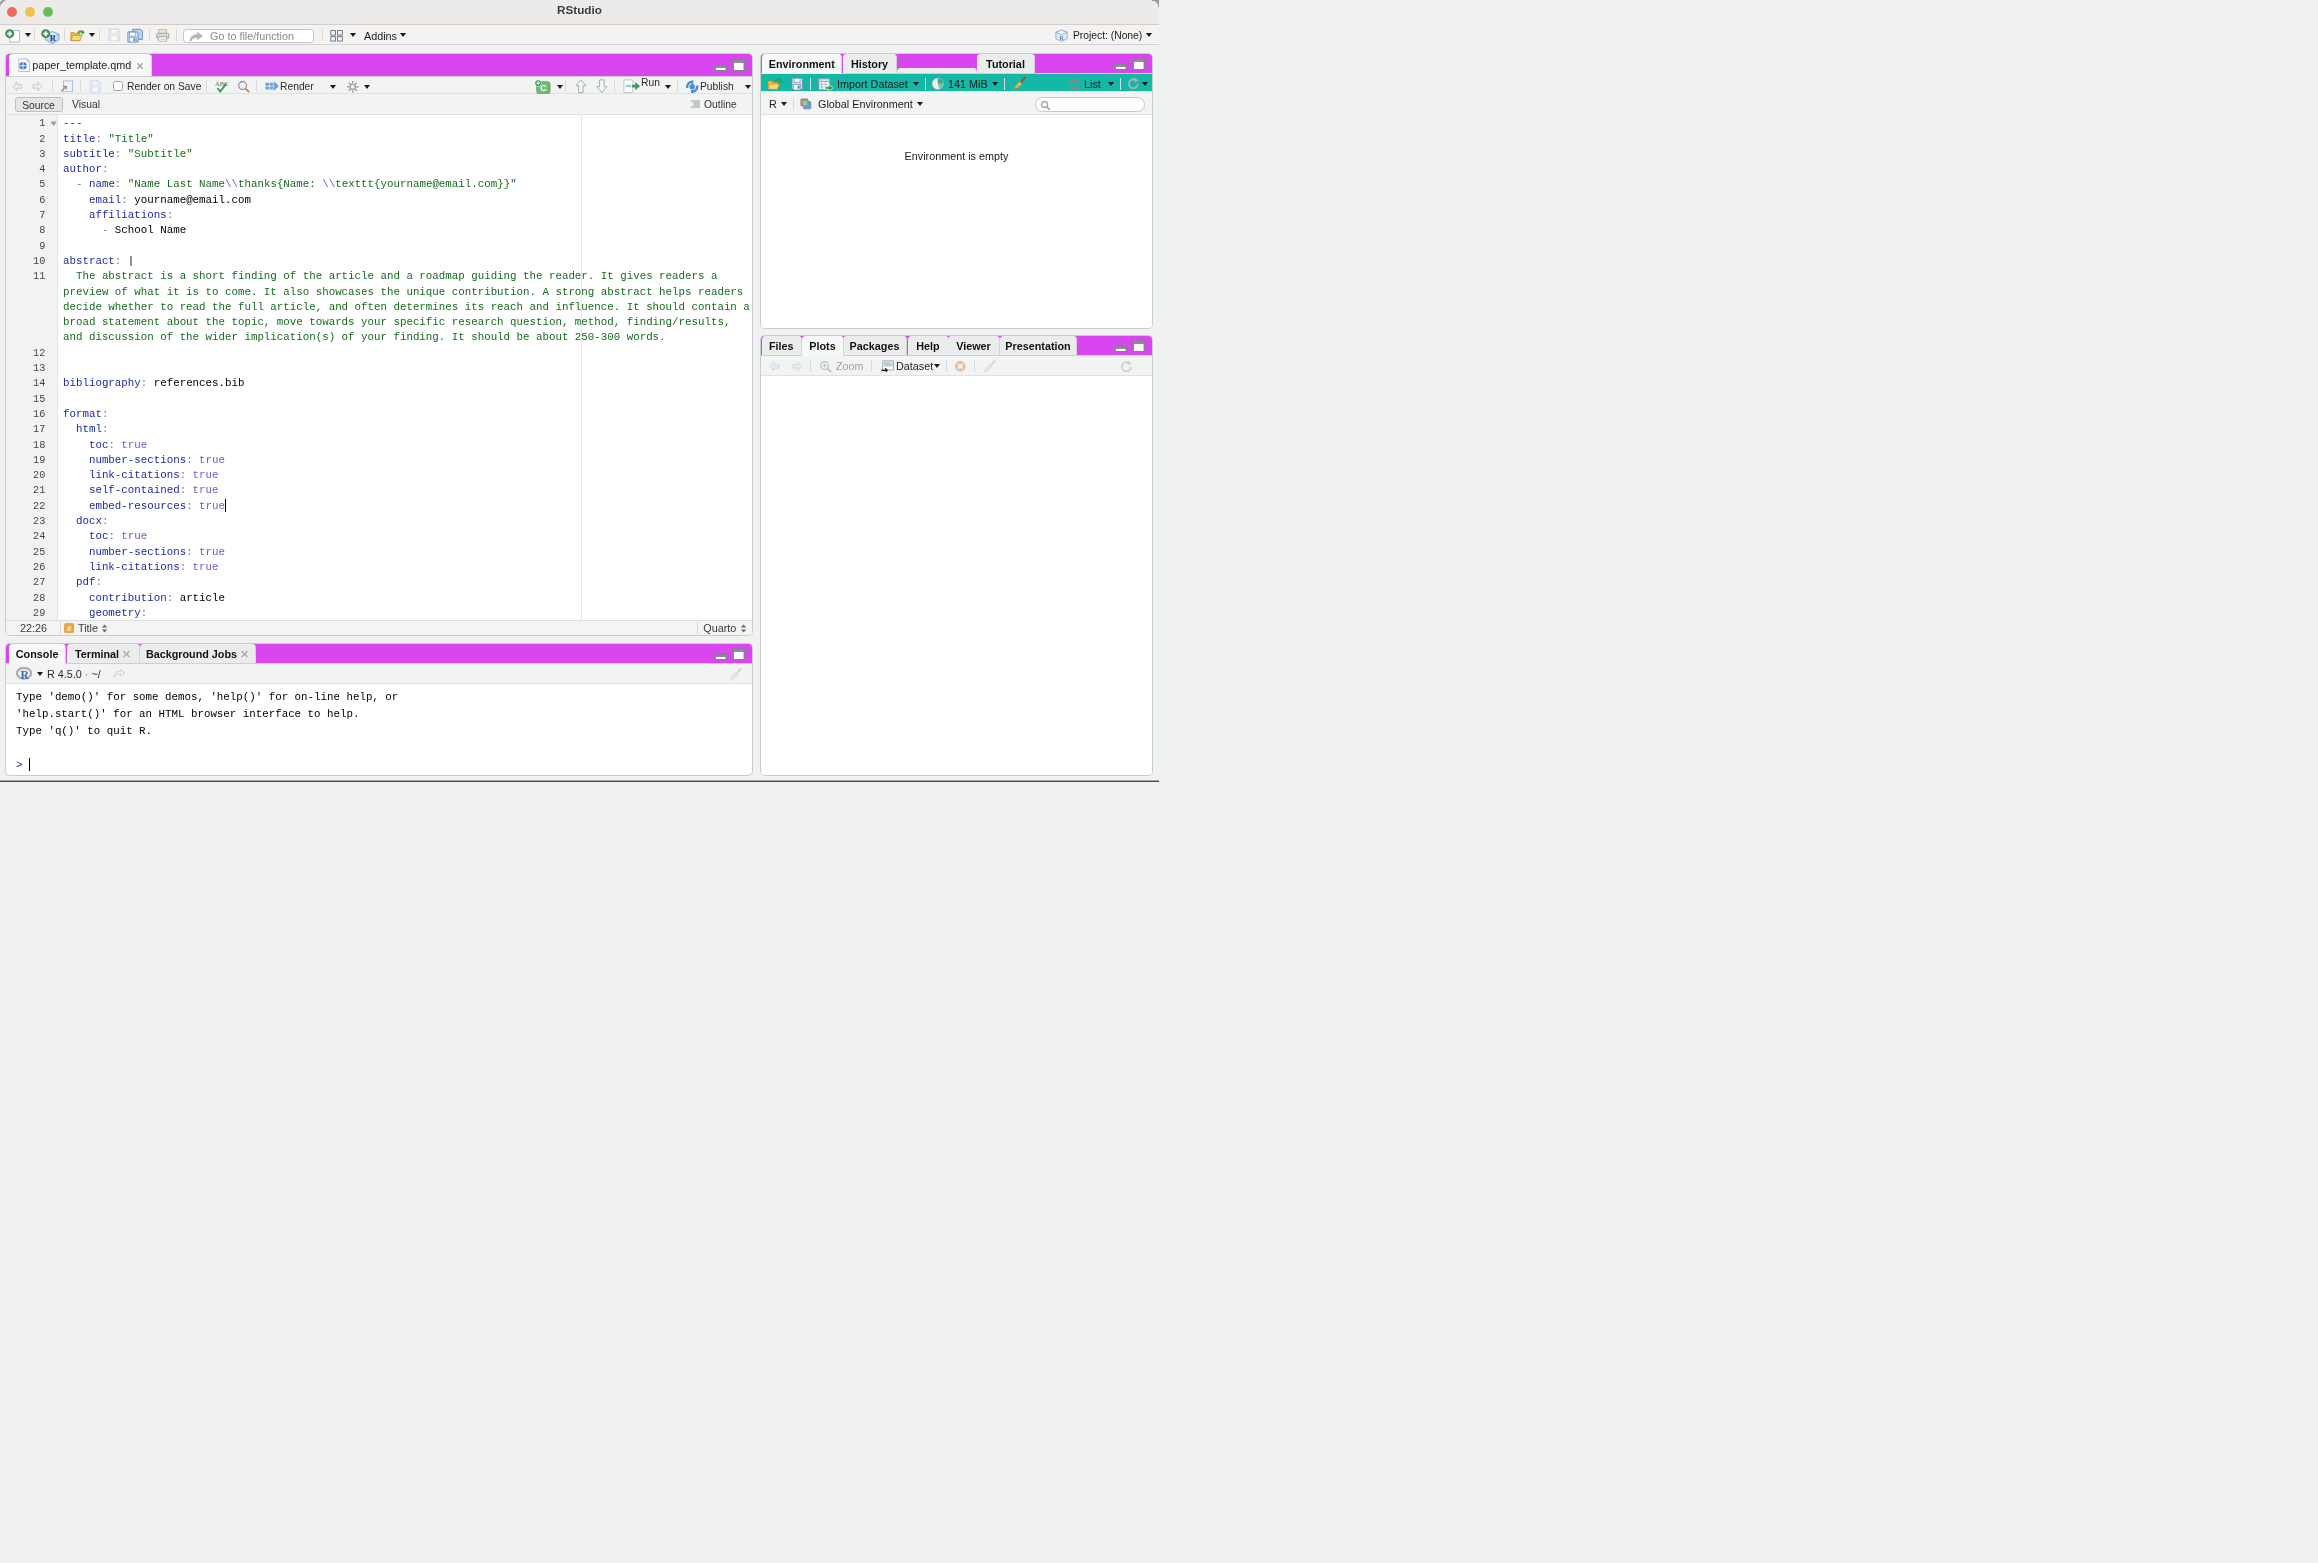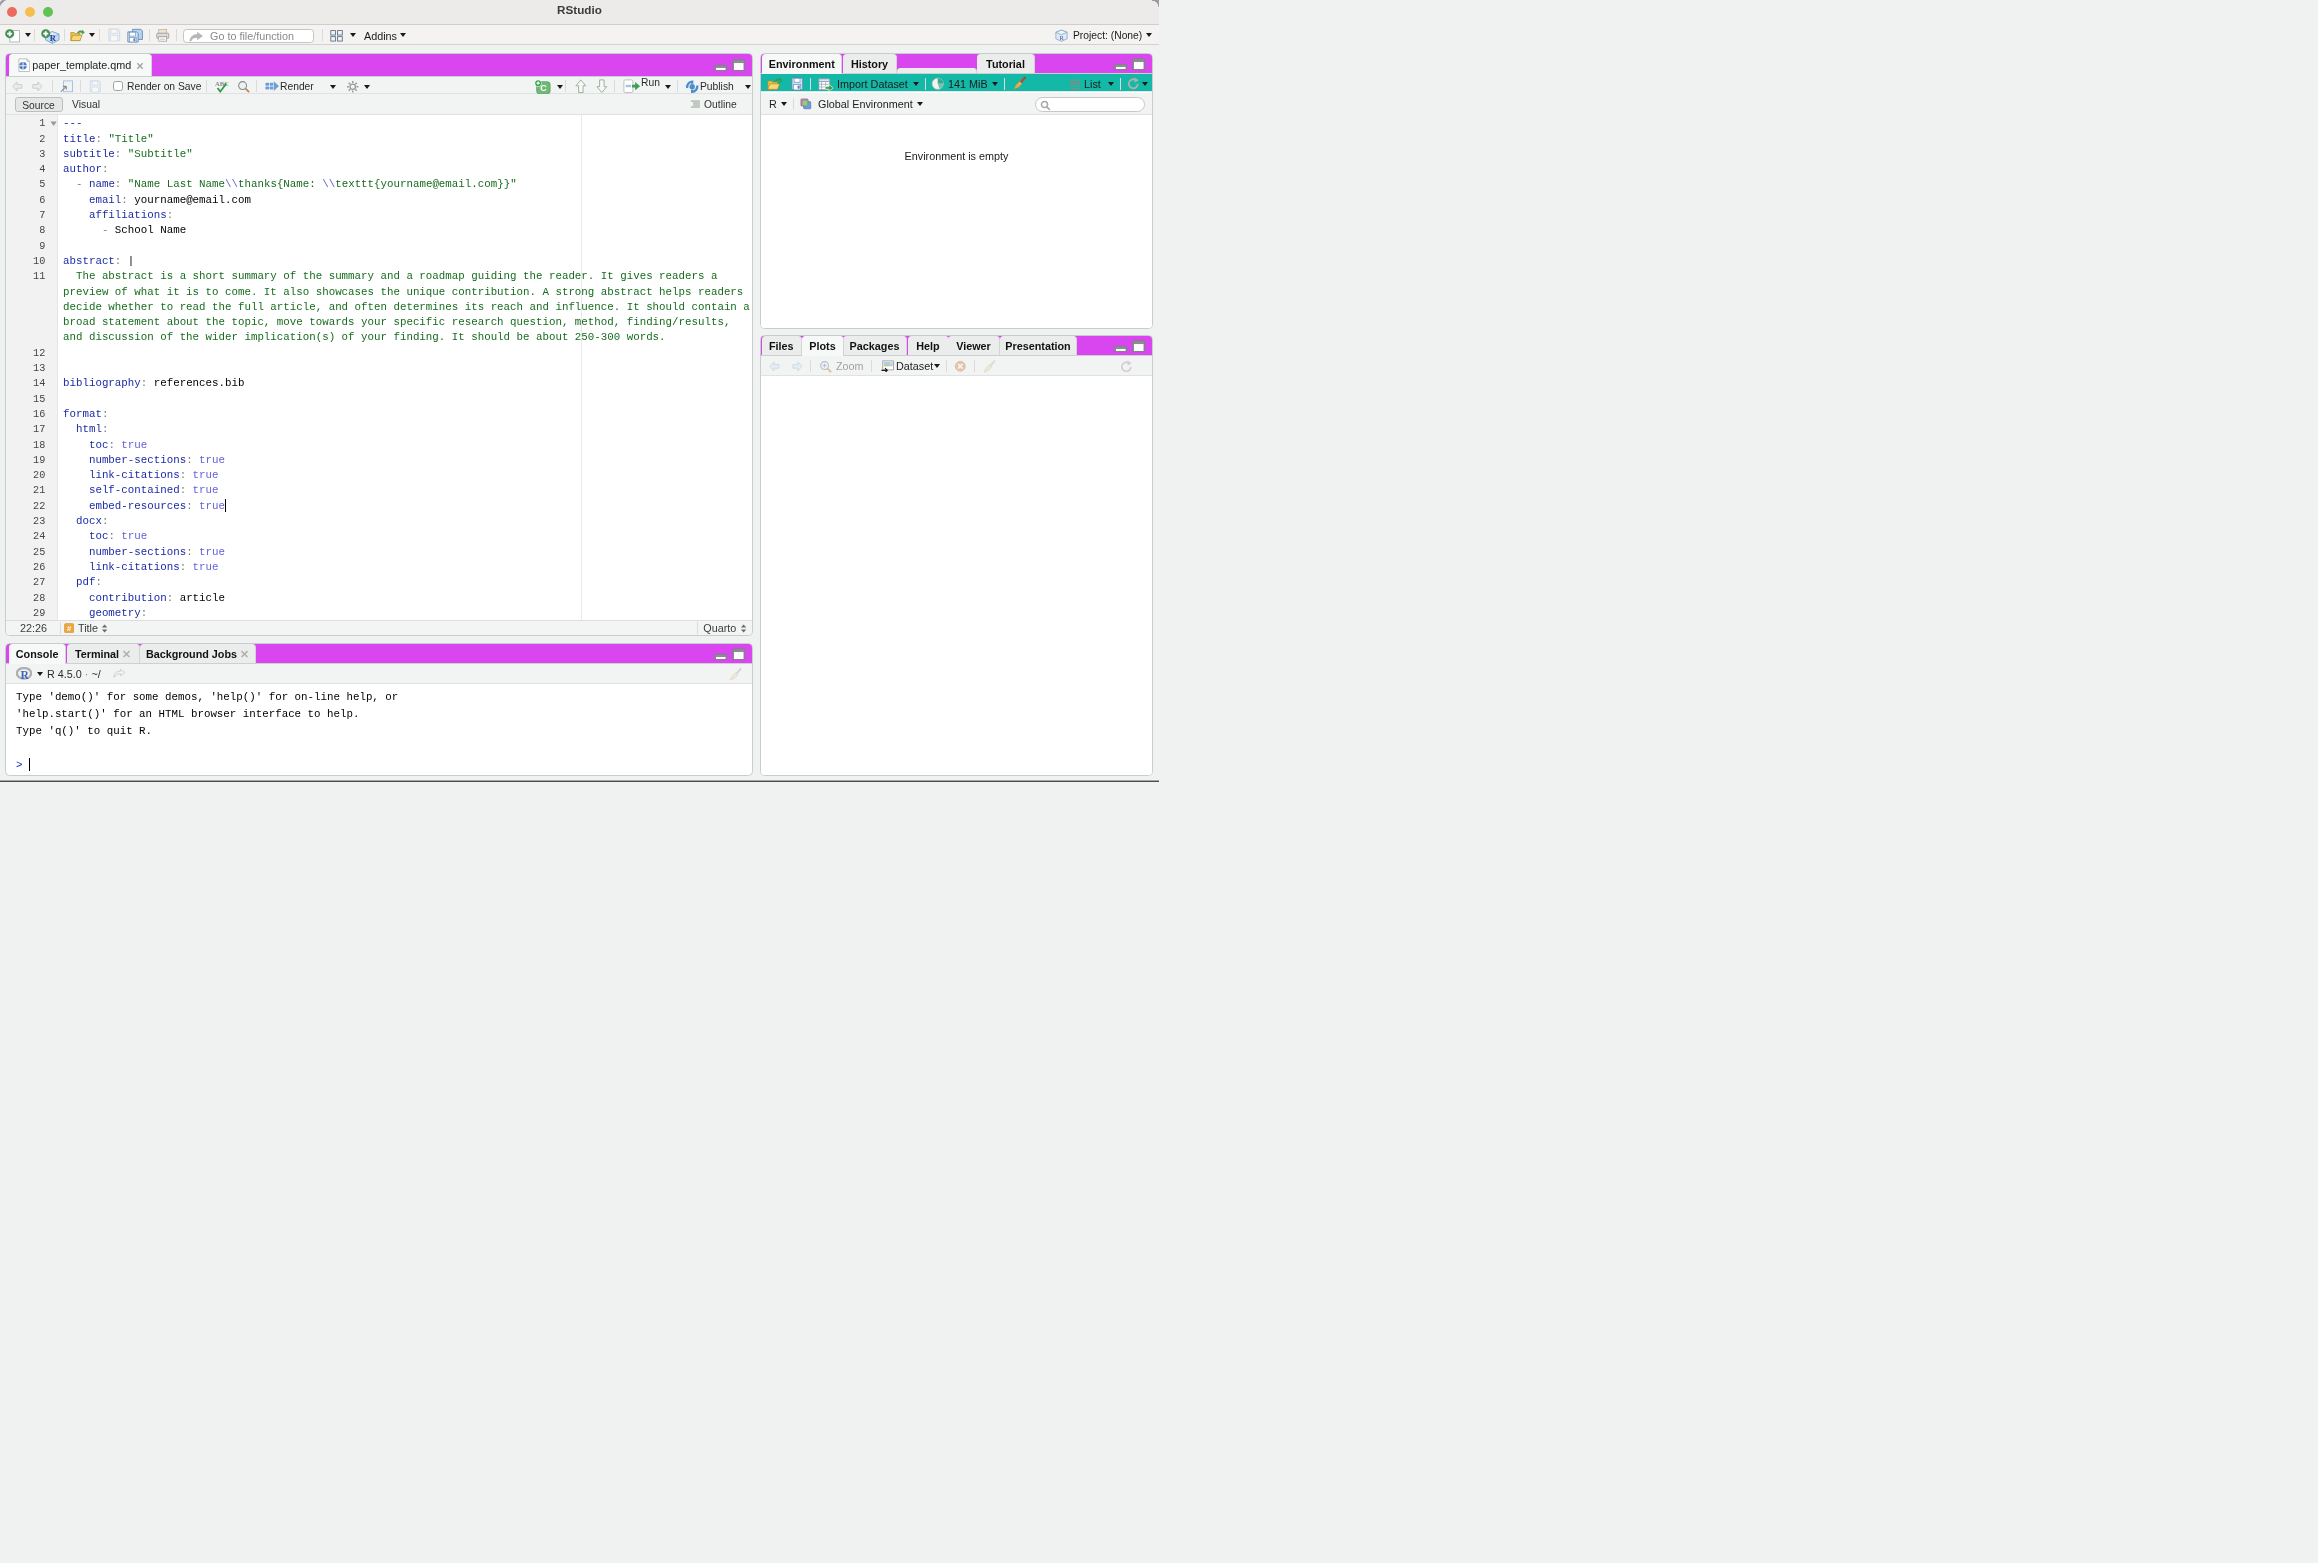--- a/index.html
+++ b/index.html
@@ -310,21 +310,21 @@
         <pre><span class="k">---</span>
 <span class="k">title</span><span class="p">:</span> <span class="s">"Title"</span>
 <span class="k">subtitle</span><span class="p">:</span> <span class="s">"Subtitle"</span>
 <span class="k">author</span><span class="p">:</span>
   <span class="p">-</span> <span class="k">name</span><span class="p">:</span> <span class="s">"Name Last Name</span><span class="e">\\</span><span class="s">thanks{Name: </span><span class="e">\\</span><span class="s">texttt{yourname@email.com}}"</span>
     <span class="k">email</span><span class="p">:</span> yourname@email.com
     <span class="k">affiliations</span><span class="p">:</span>
       <span class="p">-</span> School Name
 
 <span class="k">abstract</span><span class="p">:</span> |
-<span class="s">  The abstract is a short summary of the summary and a roadmap guiding the reader. It gives readers a</span>
+<span class="s">  The abstract is a short finding of the article and a roadmap guiding the reader. It gives readers a</span>
 <span class="s">preview of what it is to come. It also showcases the unique contribution. A strong abstract helps readers</span>
 <span class="s">decide whether to read the full article, and often determines its reach and influence. It should contain a</span>
 <span class="s">broad statement about the topic, move towards your specific research question, method, finding/results,</span>
 <span class="s">and discussion of the wider implication(s) of your finding. It should be about 250-300 words.</span>
 
 
 <span class="k">bibliography</span><span class="p">:</span> references.bib
 
 <span class="k">format</span><span class="p">:</span>
   <span class="k">html</span><span class="p">:</span>

